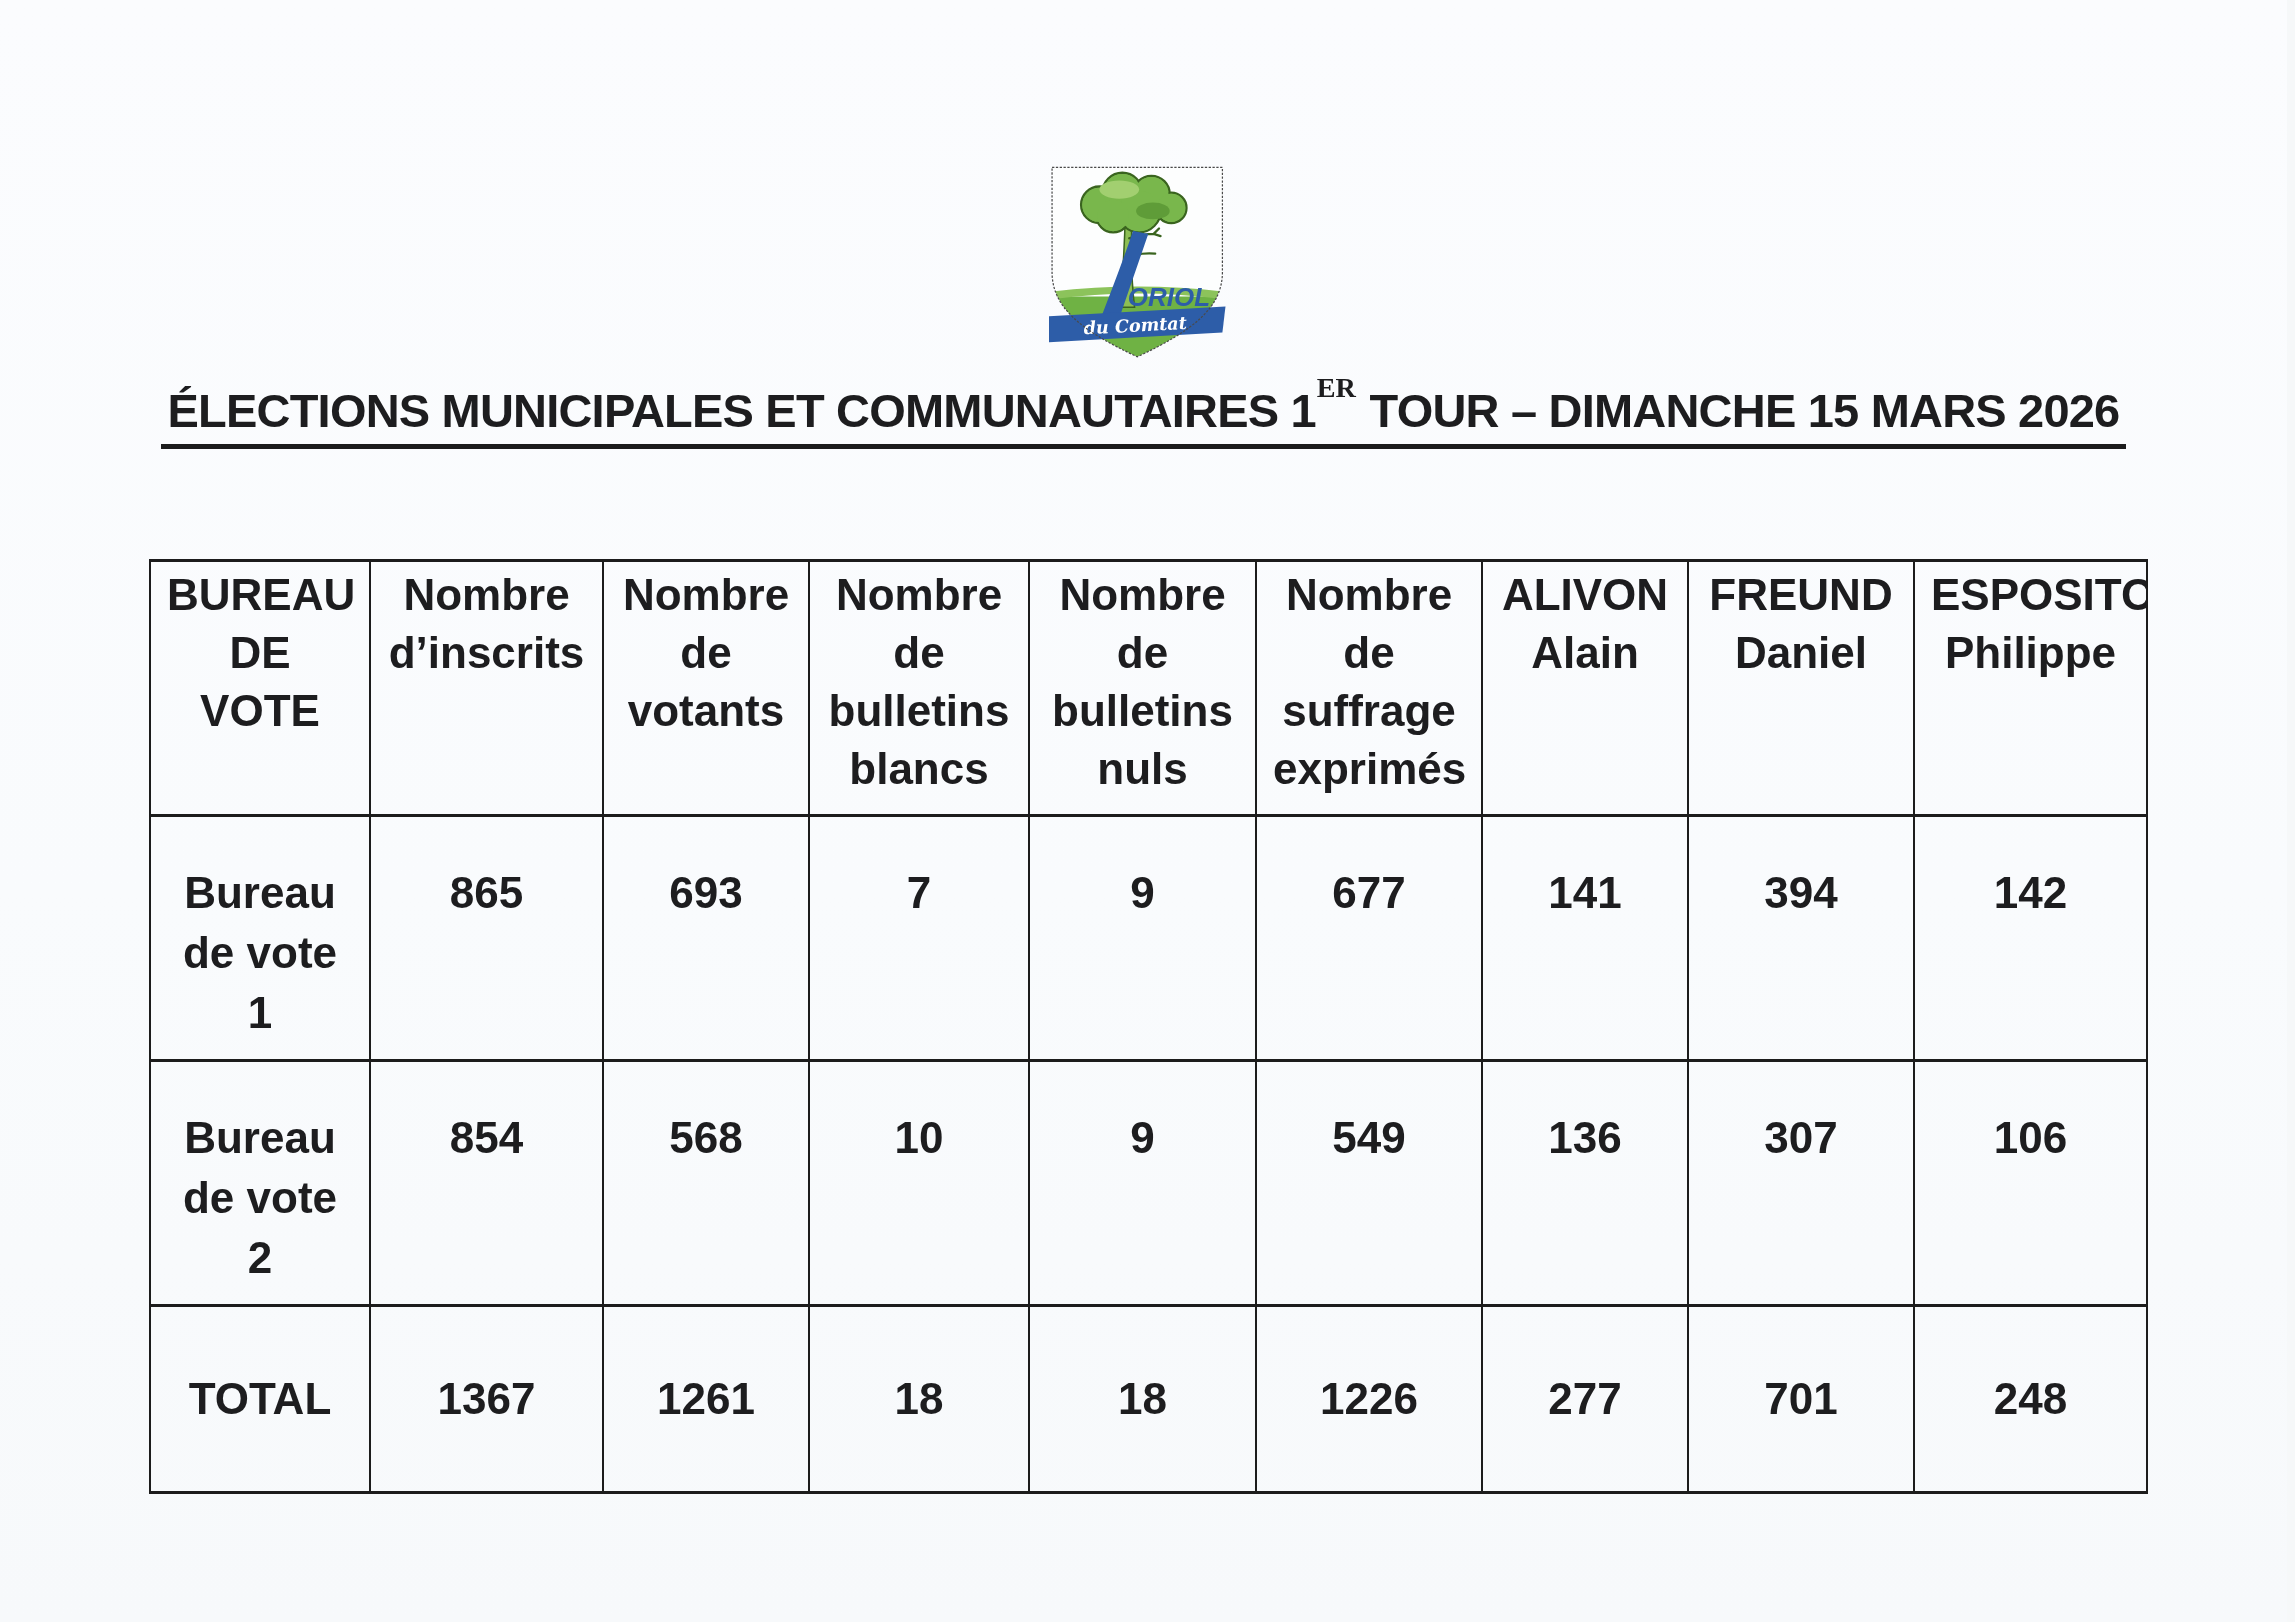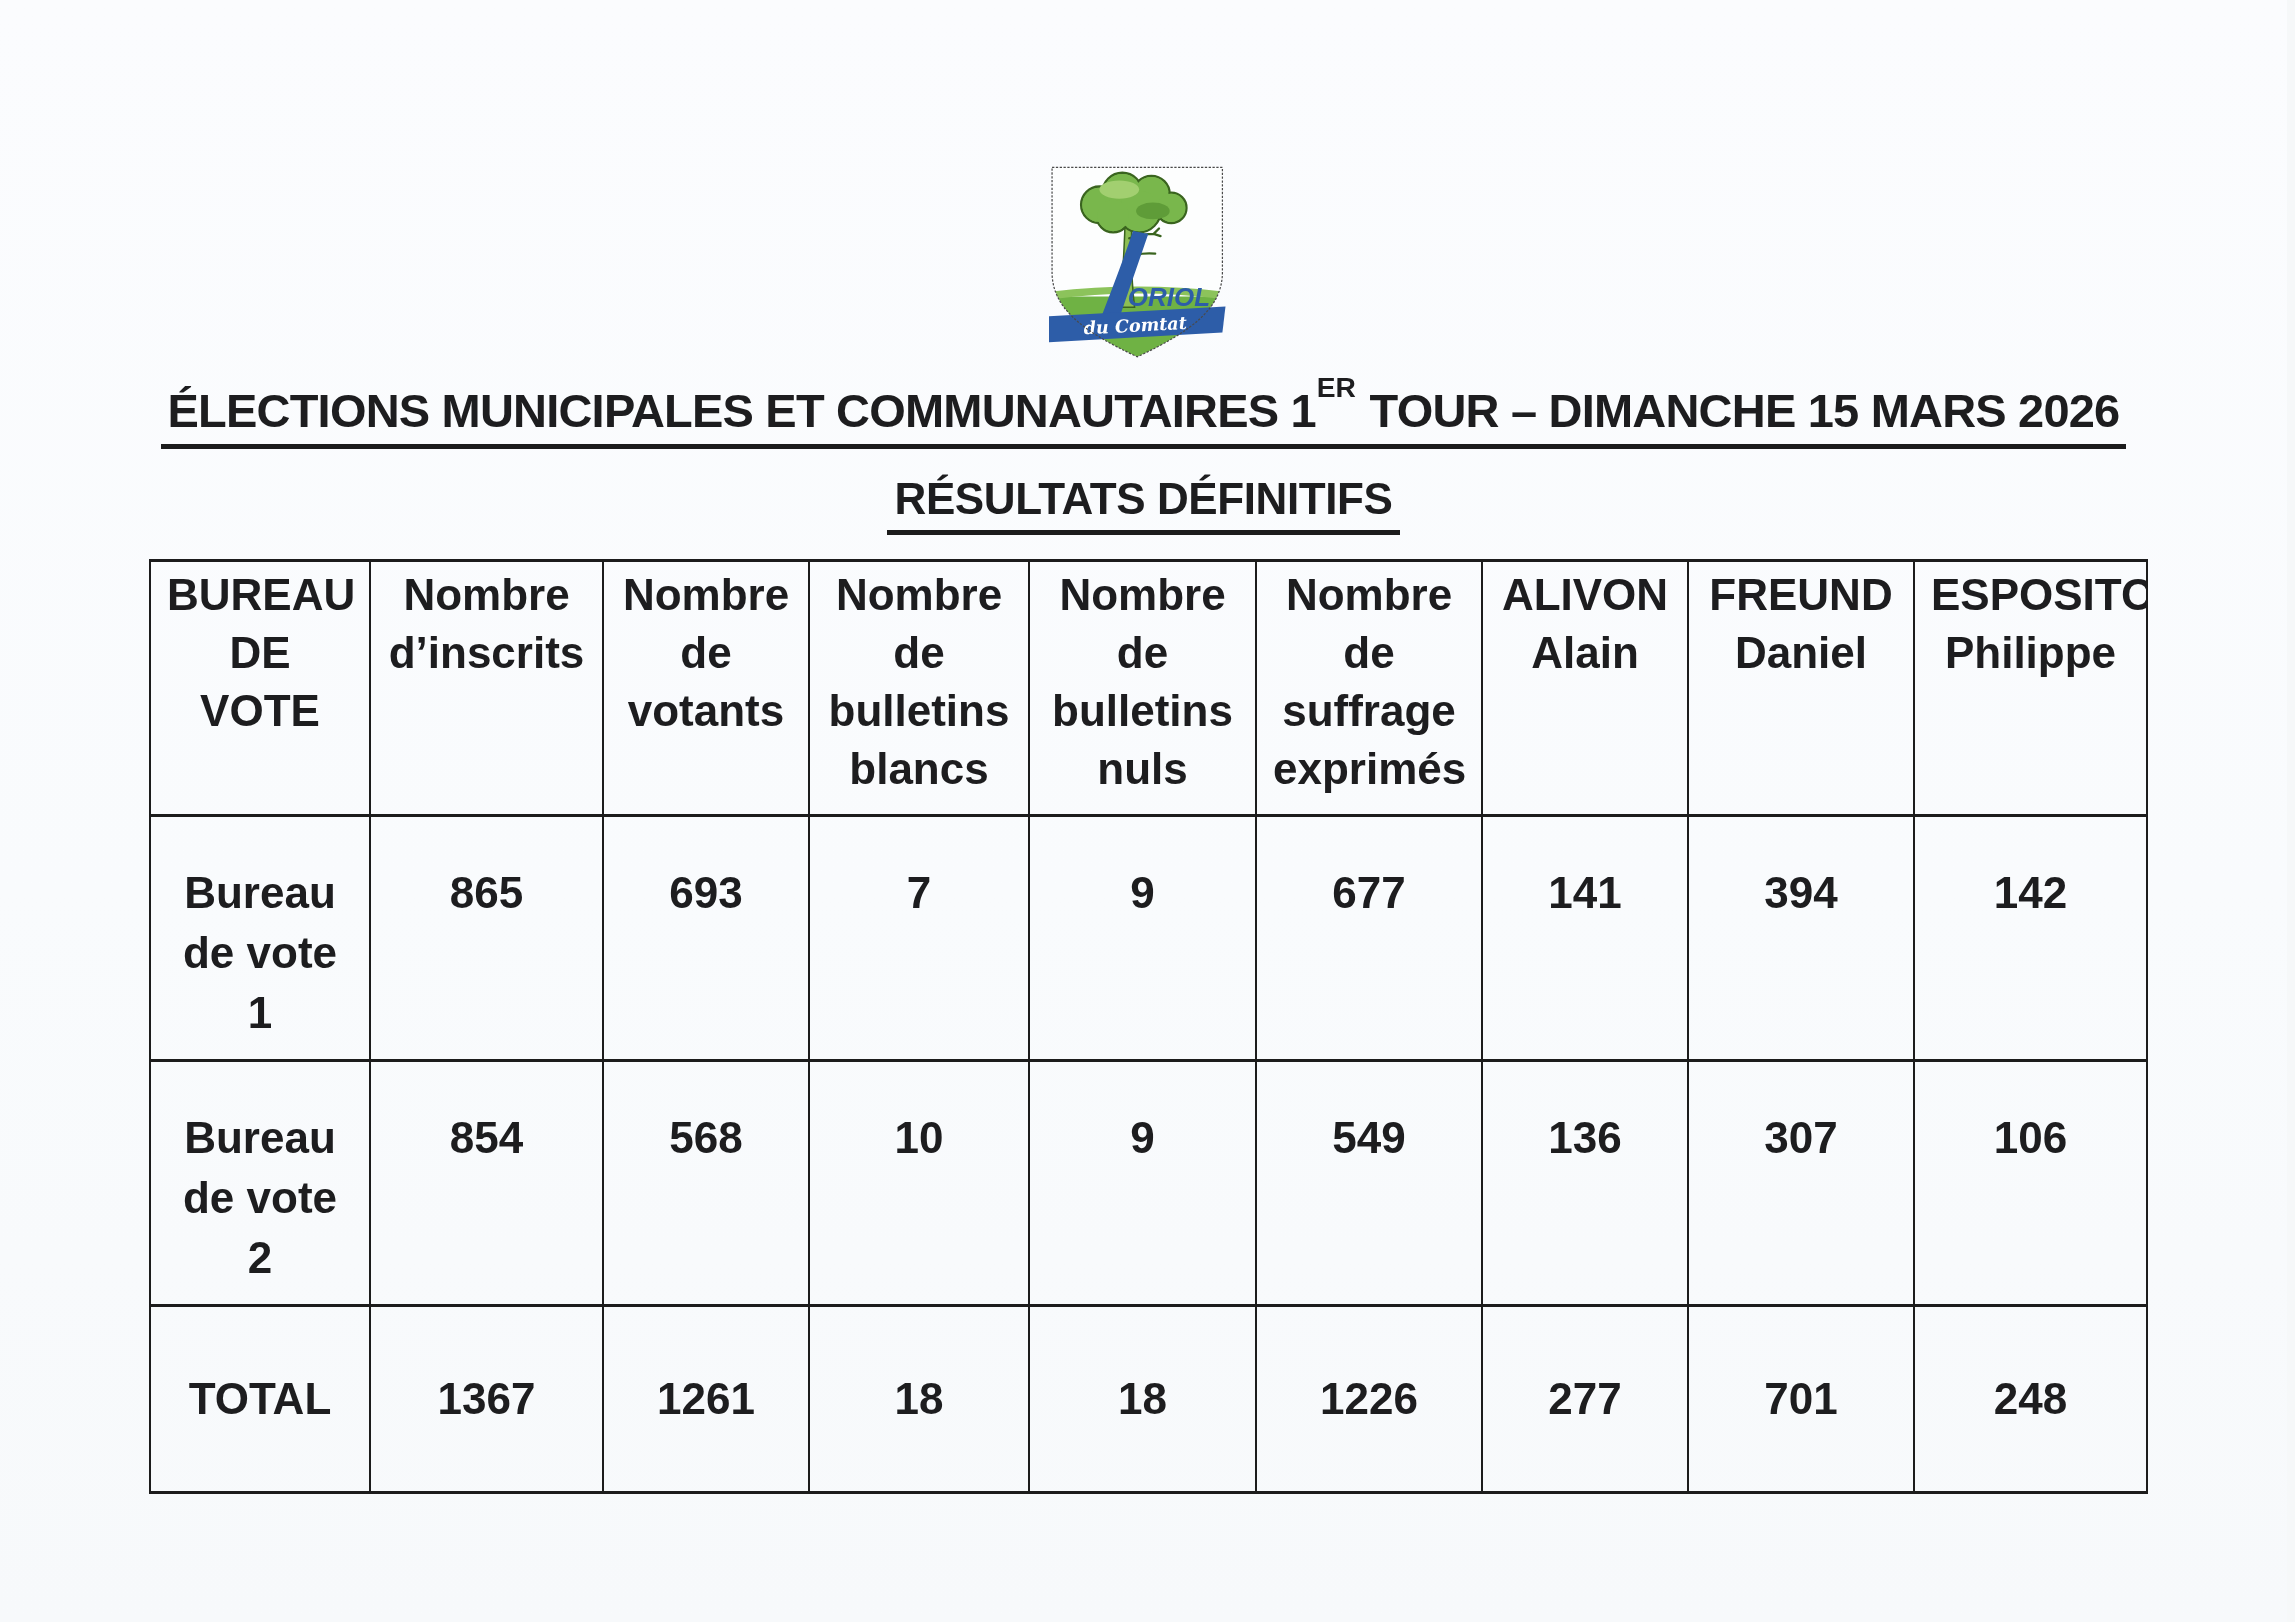--- a/index.html
+++ b/index.html
@@ -34,20 +34,21 @@
     color: #1d1d1f;
     border-bottom: 5.4px solid #1c1c1c;
     padding: 0 6.1px 9.2px 6.1px;
     white-space: nowrap;
   }
   .doc-title sup {
     font-size: 0.60em;
     position: relative; top: -0.45em;
     letter-spacing: 0;
     margin: 0 1.5px 0 0.8px;
+    font-family: Liberation Serif, serif;
   }
   .subtitle-wrap {
     position: absolute; top: 475px; left: 0;
     width: 100%; text-align: center;
   }
   .doc-subtitle {
     display: inline-block;
     font-size: 44px; font-weight: bold;
     letter-spacing: -0.4px;
     line-height: 47px;
@@ -150,23 +151,20 @@
       <text x="113" y="218" text-anchor="middle" transform="rotate(-3 113 212)" font-family="'DejaVu Serif', serif" font-size="23" font-style="italic" font-weight="bold" fill="#ffffff">du Comtat</text>
 
       <path d="M4,3 H227 V140 C227,186 190,216 115.5,251 C41,216 4,186 4,140 Z" fill="none" stroke="#4a4a4a" stroke-width="1.6" stroke-dasharray="3 2"></path>
     </svg>
   </div>
 
   <div class="title-wrap">
     <span class="doc-title"><span>ÉLECTIONS MUNICIPALES ET COMMUNAUTAIRES 1</span><sup>ER</sup><span> TOUR – DIMANCHE 15 MARS 2026</span></span>
   </div>
 
-  <div class="subtitle-wrap">
-    <span class="doc-subtitle">RÉSULTATS DÉFINITIFS</span>
-  </div>
 
   <table class="results">
     <colgroup>
       <col style="width:220px">
         <col style="width:233px">
         <col style="width:206px">
       <col style="width:220px">
         <col style="width:227px">
         <col style="width:226px">
       <col style="width:206px">

